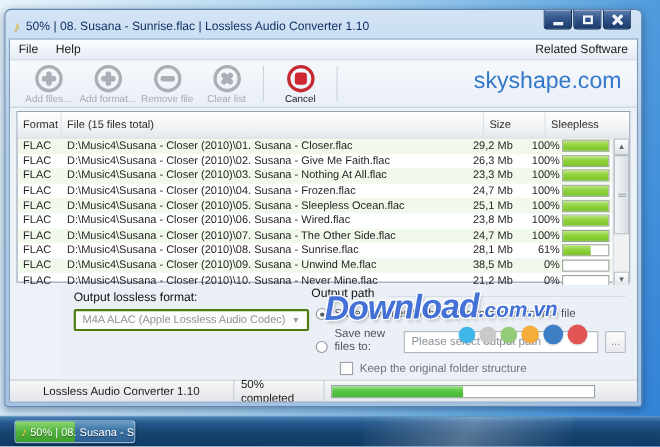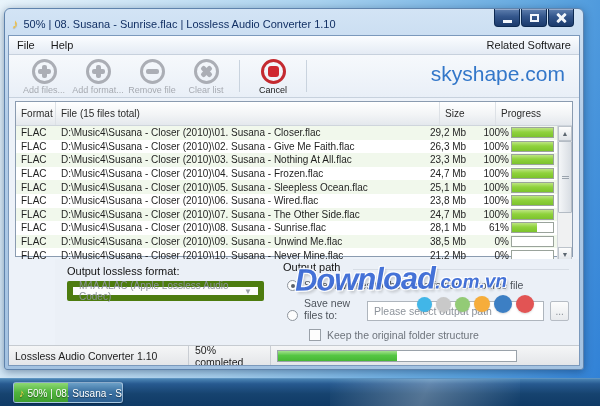--- a/index.html
+++ b/index.html
@@ -87,22 +87,22 @@
   .sc-btn { height:15px; background:linear-gradient(180deg,#fdfdfd,#dfe3e8); border:1px solid #bcc3cb; 
     display:flex; align-items:center; justify-content:center; font-size:7px; color:#5c6670; }
   .sc-track { flex:1; position:relative; }
   .sc-thumb { position:absolute; left:0; right:0; top:0; height:72px; background:linear-gradient(90deg,#f4f6f8,#d8dde3); 
     border:1px solid #b4bcc5; border-radius:1px; display:flex; align-items:center; justify-content:center; }
   .sc-grip { width:7px; border-top:1px solid #9aa3ad; border-bottom:1px solid #9aa3ad; height:3px; }
 
   
   .bottom-panel { flex:1; position:relative; background:#ebf0f7; font-size:10.5px;margin-left:46px; }
   .fmt-label { position:absolute; left:12px; top:6px; font-size:11px; color:#111; }
-  .fmt-select { position:absolute; left:12px; top:22px; width:197px; height:20px; background:#fcfcfc;
-    border:6px solid #4d7c0f; border-radius:2px; color:#8d939b; font-size:10px;
+  .fmt-select { position:absolute; left:12px; top:22px; width:214px; height:20px; background:#fcfcfc;
+    border:2px solid #4d7c0f; border-radius:2px; color:#8d939b; font-size:10px;
     display:flex; align-items:center; padding:0 6px; }
   .fmt-select .arrow { margin-left:auto; font-size:8px; color:#9aa0a8; }
   .group { position:absolute; left:228px; top:2px; right:10px; }
   .group-title { font-size:11px; color:#111; margin-bottom:2px; }
   .group-line { position:absolute; left:70px; right:0; top:8px; height:1px; background:#d7dde5; }
   .opt-row { display:flex; align-items:flex-end; margin:6px 0 0 4px; color:#4e545c; }
   .radio { width:11px; height:11px; border:1px solid #8e959d; border-radius:50%; background:#fdfdfd; margin-right:6px; position:relative; flex-shrink:0; }
   .radio.checked::after { content:""; position:absolute; left:2.5px; top:2.5px; width:4px; height:4px; border-radius:50%; background:#5a6169; }
   .path-input { width:250px; height:20px; background:#fff; border:1px solid #aeb5bd; margin-left:6px;
     display:flex; align-items:center; padding:0 6px; color:#8d939b; }
@@ -118,21 +118,21 @@
     text-shadow:-1px -1px 0 #fff,1px -1px 0 #fff,-1px 1px 0 #fff,1px 1px 0 #fff,2px 3px 3px rgba(0,0,0,.18); }
   .wm-main { font-size:31px; letter-spacing:-1px; }
   .wm-suffix { font-size:19px; }
   .wm-dots { position:absolute; left:136px; top:40px; display:flex; align-items:center; gap:4px; pointer-events:none; }
   .wm-dot { border-radius:50%; display:inline-block; box-shadow:0 1px 2px rgba(0,0,0,.15); }
 
   
   .statusbar { height:20px; background:linear-gradient(180deg,#f5f6f7,#e4e6e9); border-top:1px solid #c6cbd1;
     display:flex; align-items:center; font-size:10.5px; color:#1c1c1c; flex-shrink:0; }
   .sb-seg { height:100%; display:flex; align-items:center; padding:0 6px; border-right:1px solid #c9cdd3; }
-  .sb-seg1 { width:180px; }
+  .sb-seg1 { width:180px;margin-left:24px; }
   .sb-seg2 { width:82px; }
   .sb-seg3 { flex:1; border-right:none; }
   .sb-bar { width:240px; height:12px; border:1px solid #9aa2aa; background:#fff; }
   .sb-fill { display:block; height:100%; background:linear-gradient(180deg,#a4e18d 0%,#55c643 45%,#46b734 100%); }
 </style>
 </head>
 <body>
 
 <div class="window">
   <div class="titlebar">
@@ -196,21 +196,21 @@
       </div>
       <div class="tb-sep"></div>
       <span class="brand" style="color: rgb(51, 119, 201);">skyshape.com</span>
     </div>
 
     <div class="table-wrap">
       <div class="thead">
         <span style="width:40px">Format</span>
         <span style="flex:1">File (15 files total)</span>
         <span style="width:56px">Size</span>
-        <span style="width:61px;border-right:none">Progress</span>
+        <span style="width:61px;border-right:none">Sleepless</span>
         <span style="width:15px;border-right:none"></span>
       </div>
       <div class="tbody">
         <div class="rows">
             <div class="trow alt">
     <span class="c-format">FLAC</span>
     <span class="c-file">D:\Music4\Susana - Closer (2010)\01. Susana - Closer.flac</span>
     <span class="c-size">29,2 Mb</span>
     <span class="c-prog">
       <span class="pct">100%</span>

